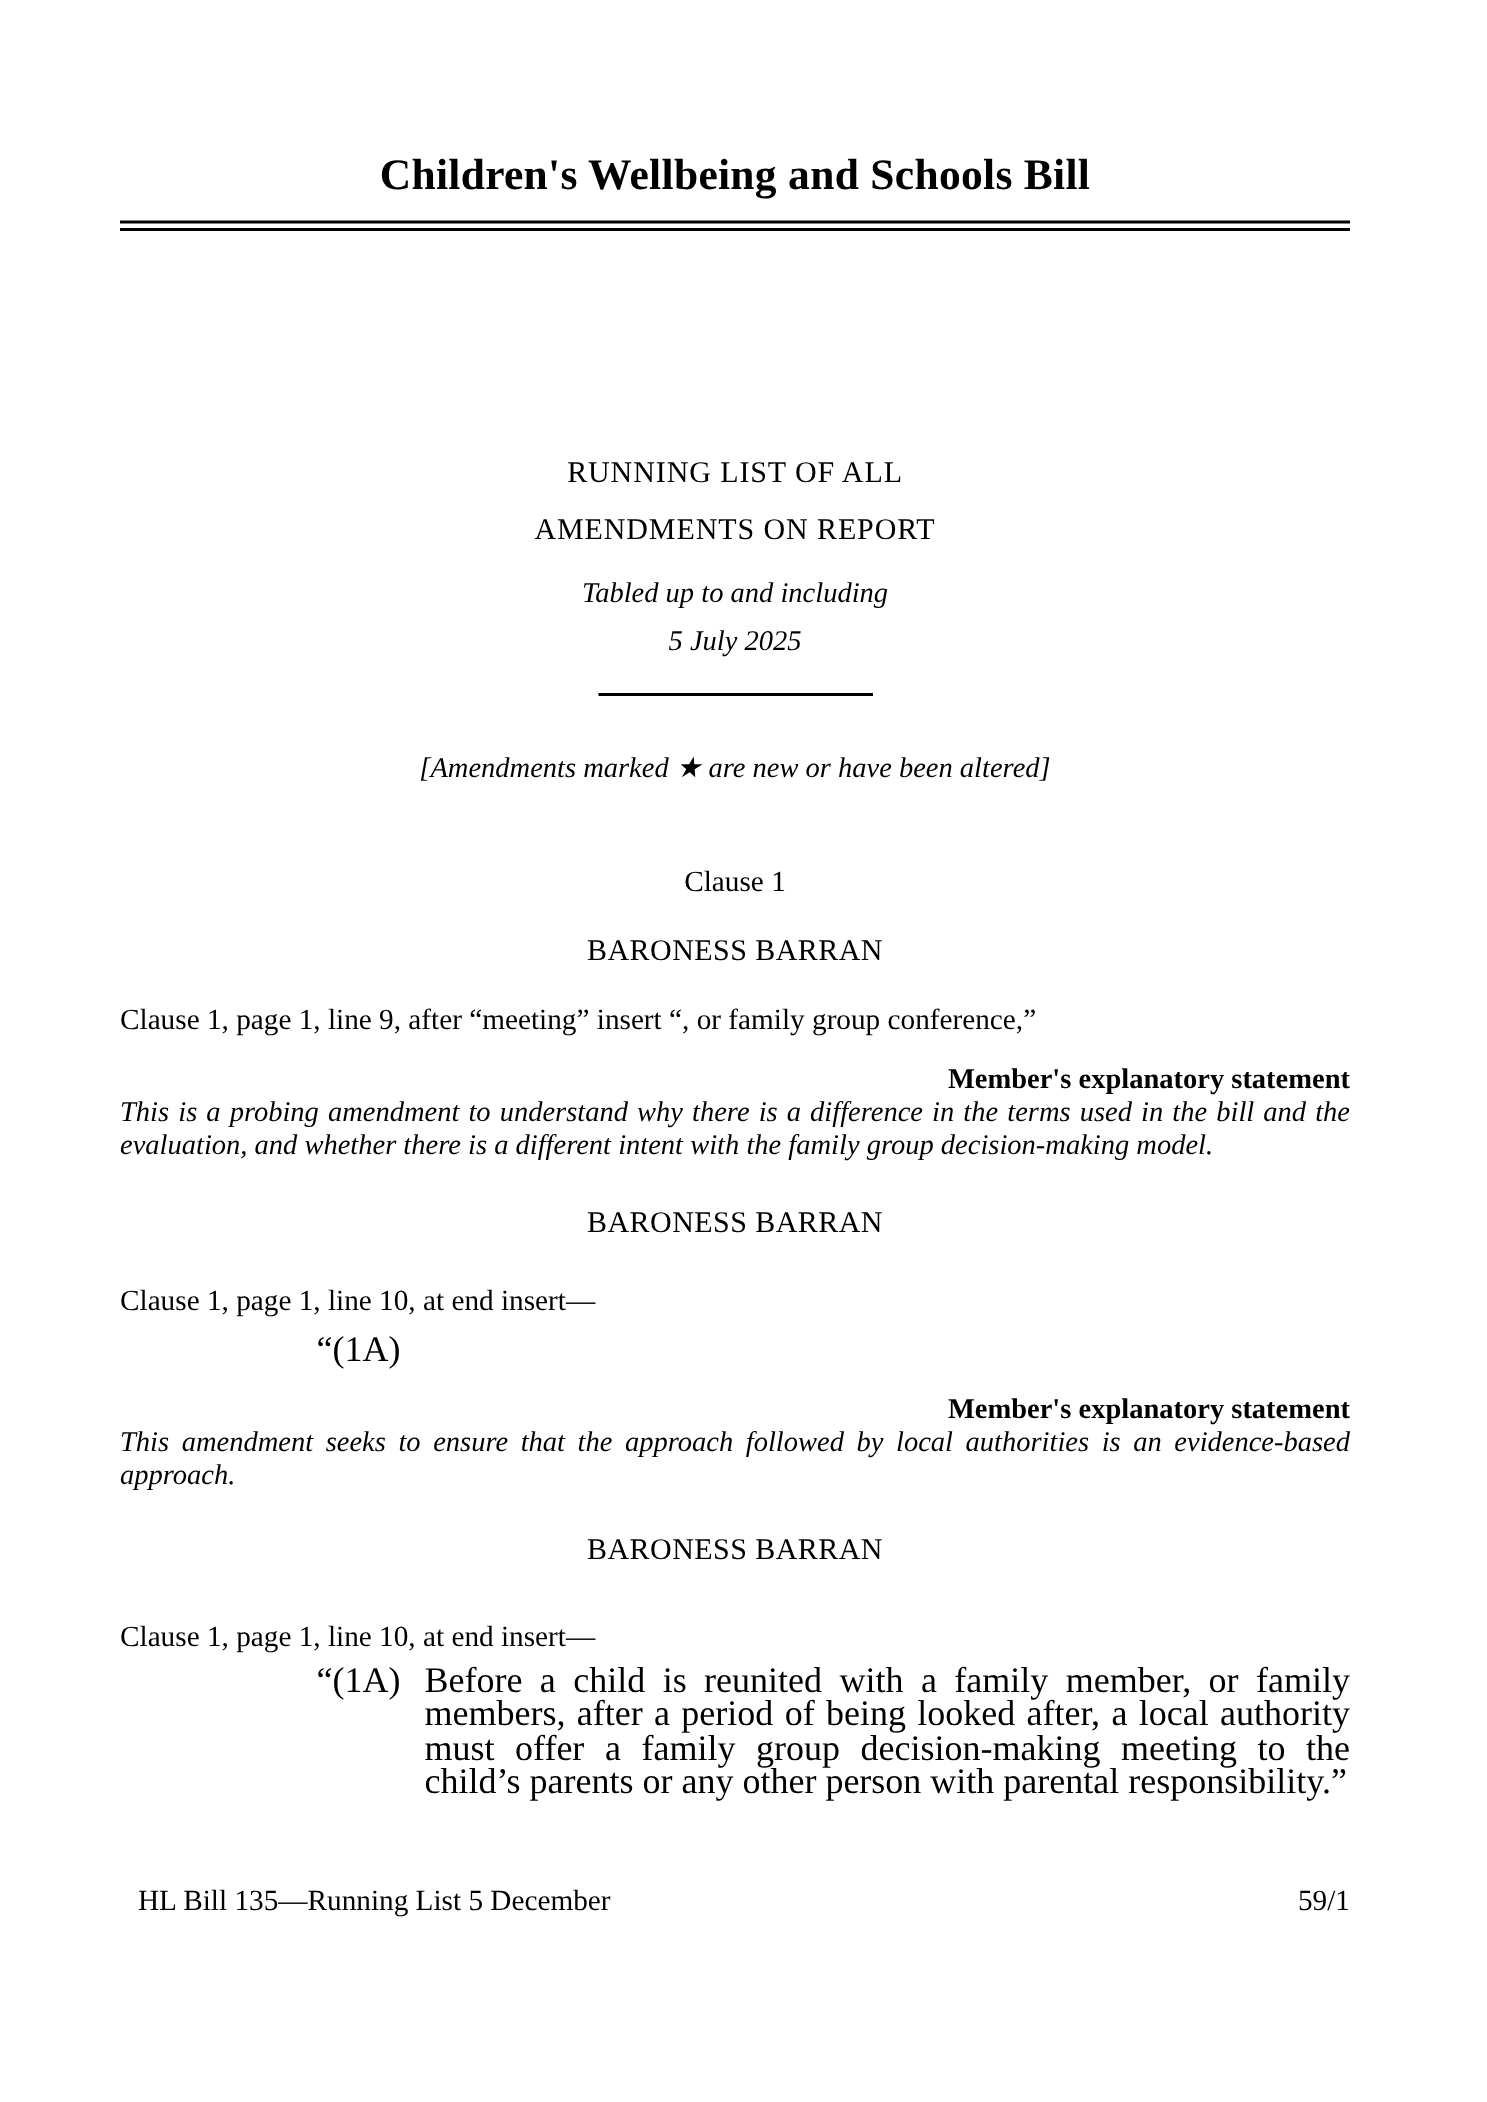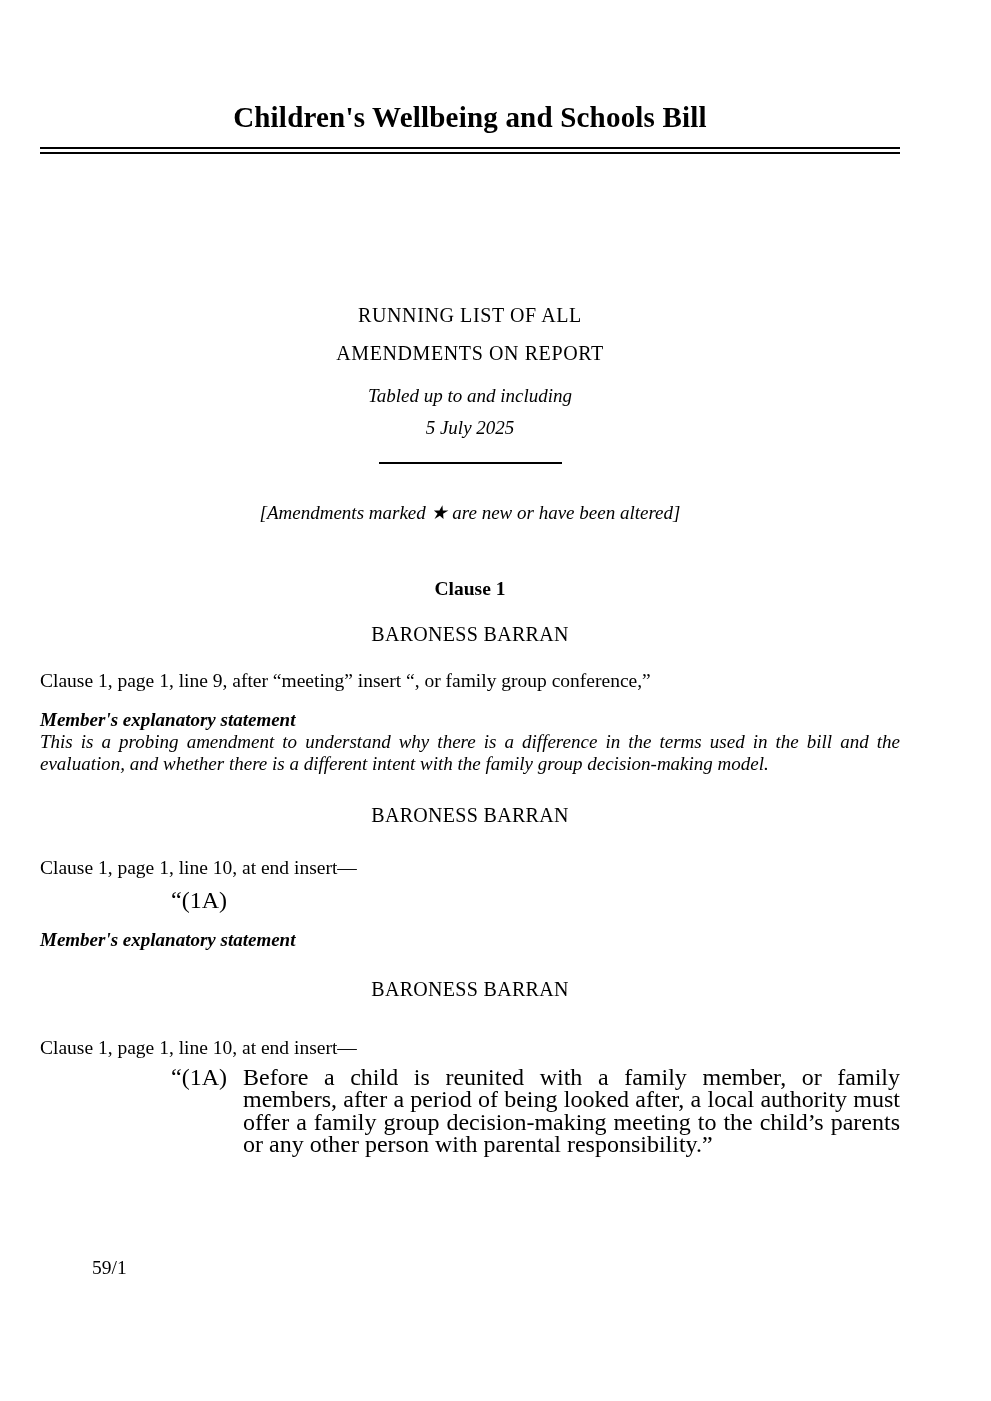--- a/index.html
+++ b/index.html
@@ -8,21 +8,21 @@
     background: #ffffff;
   }
   .page {
     position: relative;
     width: 991px;
     height: 1401px;
     background: #ffffff;
     color: #000000;
     font-family: "Liberation Serif", serif;
     box-sizing: border-box;
-    padding: 0 91px 0 40px;
+    padding: 0 91px 0 80px;
     overflow: hidden;
   }
   .doc-title {
     margin-top: 100px;
     text-align: center;
     font-size: 29px;
     font-weight: bold;
     line-height: 35px;
     letter-spacing: 0.2px;
   }
@@ -56,21 +56,21 @@
     margin-top: 38px;
     text-align: center;
     font-style: italic;
     font-size: 19px;
     line-height: 22px;
   }
   .clause-heading {
     margin-top: 53px;
     text-align: center;
     font-size: 19.5px;
-    font-weight: bold;
+    font-weight: normal;
     line-height: 23px;
   }
   .sponsor {
     text-align: center;
     font-size: 20px;
     line-height: 24px;
     letter-spacing: 0.3px;
   }
   .sponsor-1 { margin-top: 22px; }
   .sponsor-2 { margin-top: 28px; }
@@ -94,22 +94,22 @@
     width: 72px;
     flex-shrink: 0;
   }
   .insert-text {
     flex: 1;
     text-align: justify;
   }
   .expl-heading {
     font-size: 19px;
     font-weight: bold;
-    font-style: italic;
     line-height: 22px;
+    text-align: right;
   }
   .expl-heading-1 { margin-top: 16px; }
   .expl-heading-2 { margin-top: 17px; }
   .expl-text {
     font-style: italic;
     font-size: 19px;
     line-height: 22px;
     text-align: justify;
   }
   .footer {
@@ -151,25 +151,27 @@
   <div class="instruction instruction-1">Clause 1, page 1, line 9, after “meeting” insert “, or family group conference,”</div>
   <div class="expl-heading expl-heading-1">Member's explanatory statement</div>
   <div class="expl-text">This is a probing amendment to understand why there is a difference in the terms used in the bill and the evaluation, and whether there is a different intent with the family group decision-making model.</div>
 
   <div class="sponsor sponsor-2">BARONESS BARRAN</div>
   <div class="instruction instruction-2">Clause 1, page 1, line 10, at end insert—</div>
   <div class="insert-block insert-block-2">
     <div class="insert-label">“(1A)</div>
   </div>
   <div class="expl-heading expl-heading-2">Member's explanatory statement</div>
+  <div class="expl-text">This amendment seeks to ensure that the approach followed by local authorities is an evidence-based approach.</div>
 
   <div class="sponsor sponsor-3">BARONESS BARRAN</div>
   <div class="instruction instruction-3">Clause 1, page 1, line 10, at end insert—</div>
   <div class="insert-block insert-block-3">
     <div class="insert-label">“(1A)</div>
     <div class="insert-text">Before a child is reunited with a family member, or family members, after a period of being looked after, a local authority must offer a family group decision-making meeting to the child’s parents or any other person with parental responsibility.”</div>
   </div>
 
   <div class="footer">
+    <span>HL Bill 135—Running List 5 December</span>
     <span>59/1</span>
   </div>
 
 </div>
 
 </body></html>

